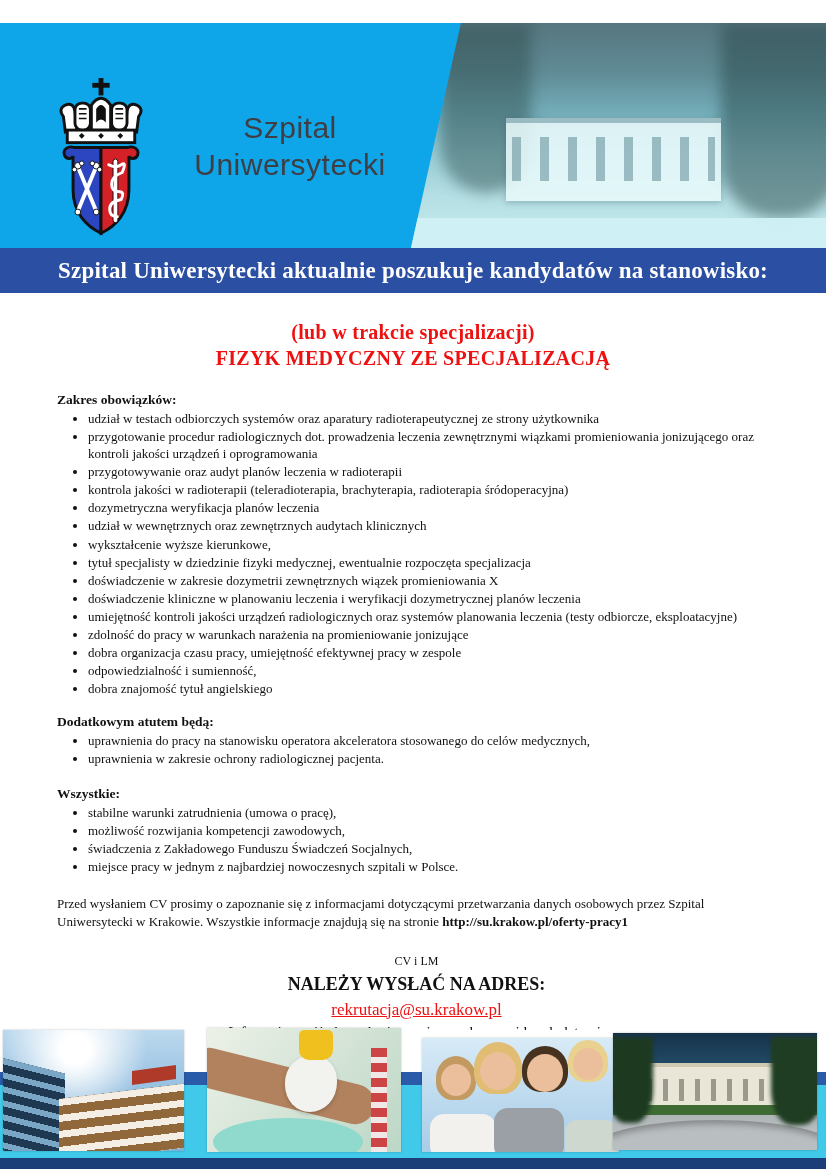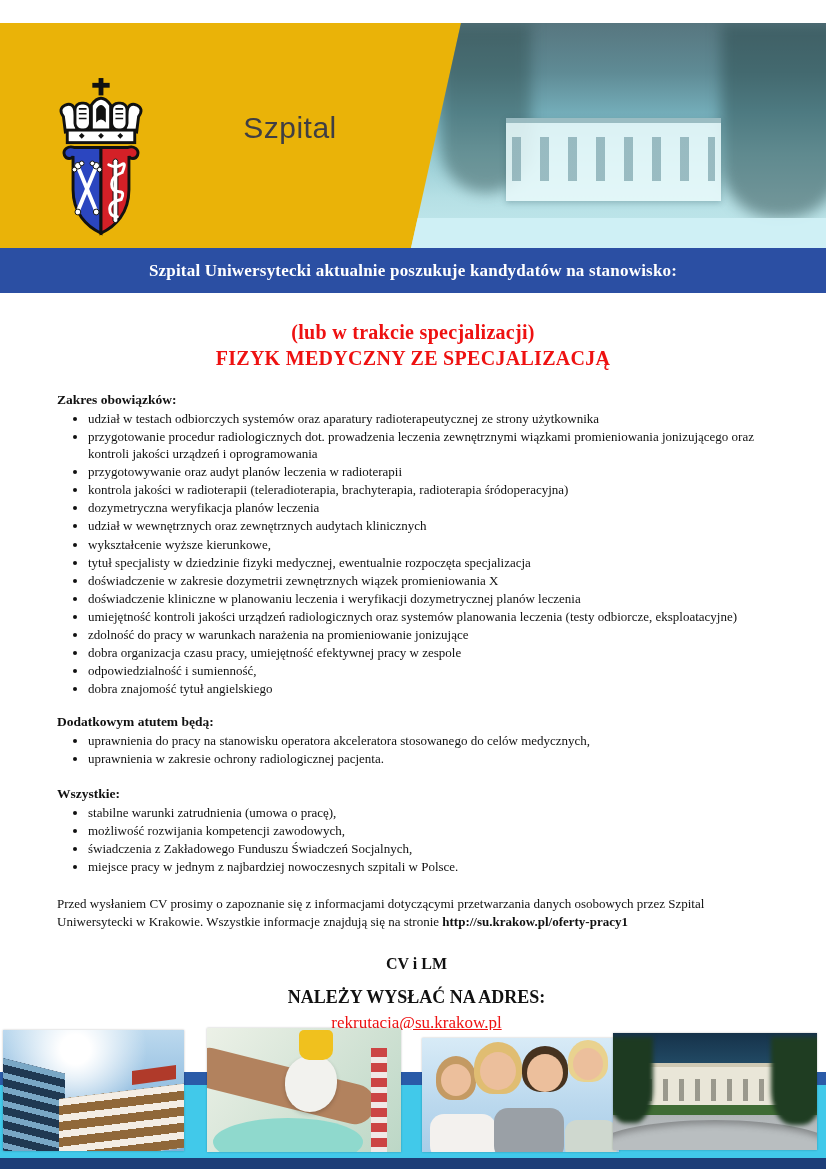--- a/index.html
+++ b/index.html
@@ -4,21 +4,21 @@
 <style>
   html,body{margin:0;padding:0;background:#fff;}
   .page{
     position:relative; width:826px; height:1169px; margin:0 auto;
     background:#fff; overflow:hidden;
     font-family:"Liberation Serif", serif; color:#111;
   }
   
   .header{
     position:relative; margin-top:23px; height:225px;
-    background:#eab308; overflow:hidden;
+    background:#0ea5e9; overflow:hidden;
   }
   .header-photo{
     position:absolute; top:0; right:0; width:415px; height:100%;
     clip-path:polygon(50px 0, 100% 0, 100% 100%, 0 100%);
     background:linear-gradient(180deg,#57767f 0%,#5f8b95 22%,#74adb9 40%,#97ccd4 58%,#b6e0e5 78%,#c5eaee 100%);
   }
   .hp-trees-left{
     position:absolute; left:30px; top:0; width:90px; height:170px;
     background:rgba(42,74,74,.45); border-radius:0 0 45px 45px; filter:blur(7px);
   }
@@ -44,36 +44,36 @@
   .org-name{
     position:absolute; left:168px; top:86px; width:244px;
     text-align:center; font-family:"Liberation Sans", sans-serif;
     font-size:30px; line-height:37px; color:#3f3e44; letter-spacing:.5px;
   }
   
   .banner{
     height:45px; background:#2b4fa3; display:flex; align-items:center; justify-content:center;
   }
   .banner-text{
-    color:#fff; font-weight:bold; font-size:17px; letter-spacing:.2px;
+    color:#fff; font-weight:bold; font-size:23px; letter-spacing:.2px;
   }
   
   .job-title{ margin-top:26px; text-align:center; color:#ee1111; font-weight:bold;
     font-size:20px; line-height:26px; letter-spacing:.3px;}
   .content{ padding:0 50px 0 57px; font-size:13px; line-height:17px;}
   .sec-h{ font-weight:bold; font-size:13.5px; margin-top:18px;}
   .sec-h.first{ margin-top:20px;}
   .sec-h.tight{ margin-top:16px;}
   ul.blist{ margin:2px 0 0 0; padding-left:31px;}
   ul.blist li{ margin:0 0 1px 0;}
   .gdpr{ margin:20px 0 0 0; line-height:17.5px;}
   .gdpr .url{ font-weight:bold;}
   .apply{ text-align:center; margin-top:24px; line-height:1.25;}
-  .apply-l1{ font-weight:bold; font-size:16px;}
-  .apply-l2{ font-weight:bold; font-size:18px; margin-top:12px;}
+  .apply-l1{ font-weight:normal; font-size:12px;}
+  .apply-l2{ font-weight:bold; font-size:18px; margin-top:4px;}
   .apply-email{ display:inline-block; margin-top:3px; font-size:17px;
     color:#ee1111; text-decoration:underline; cursor:pointer;}
   .apply-note{ font-size:15px; margin-top:3px;}
   
   .strip{ position:absolute; left:0; right:0; bottom:0; height:139px; background:#fff;}
   .strip-band{ position:absolute; left:0; right:0; top:42px; height:13px; background:#2a5ba8;}
   .strip-cyan{ position:absolute; left:0; right:0; top:55px; bottom:11px; background:#41c9ea;}
   .strip-navy{ position:absolute; left:0; right:0; bottom:0; height:11px; background:#1c3e78;}
   .ph{ position:absolute; overflow:hidden; box-shadow:0 0 2px rgba(0,0,0,.25);}
   .ph1{ left:3px; top:0; width:181px; height:121px;
@@ -174,20 +174,21 @@
             <circle cx="50" cy="141" r="3"></circle>
         </g>
 
         <rect x="67.5" y="86" width="5" height="66" rx="2.5" fill="#fff" stroke="#111" stroke-width="1"></rect>
         <path d="M63,92 Q70,96 76,92 Q82,88 77,100 Q66,104 66,112 Q66,120 74,120 Q80,120 76,128 Q64,130 64,138 Q64,146 72,146" fill="none" stroke="#fff" stroke-width="3" stroke-linecap="round"></path>
       </svg>
     </span>
 
     <div class="org-name">
       <div>Szpital</div>
+      <div>Uniwersytecki</div>
     </div>
   </div>
 
   <div class="banner">
     <span class="banner-text">Szpital Uniwersytecki aktualnie poszukuje kandydatów na stanowisko:</span>
   </div>
 
   <div class="job-title">
     <div>(lub w trakcie specjalizacji)</div>
     <div>FIZYK MEDYCZNY ZE SPECJALIZACJĄ</div>

